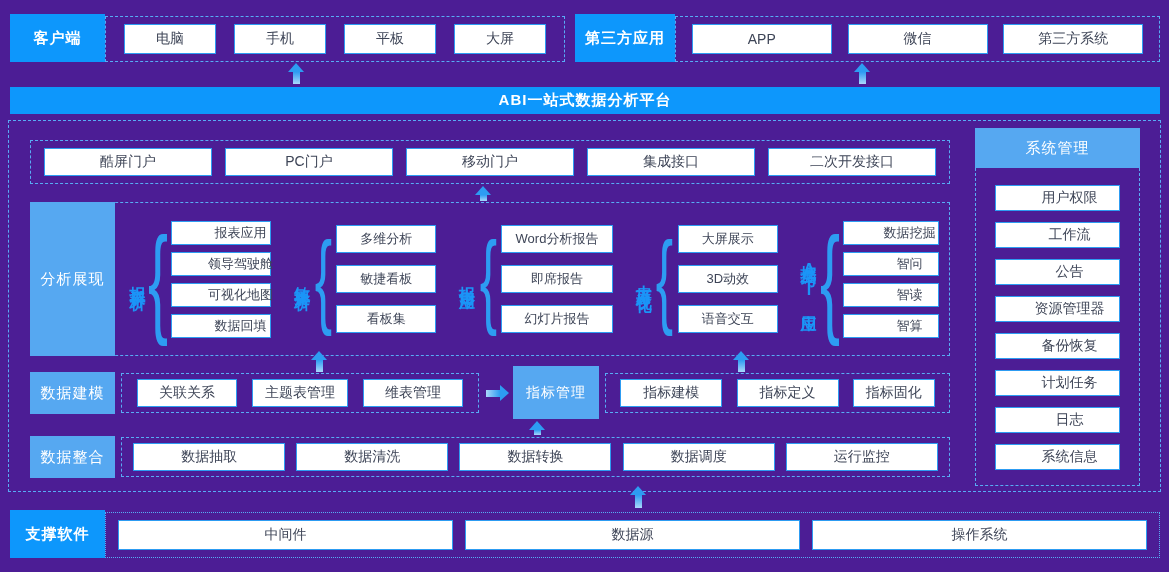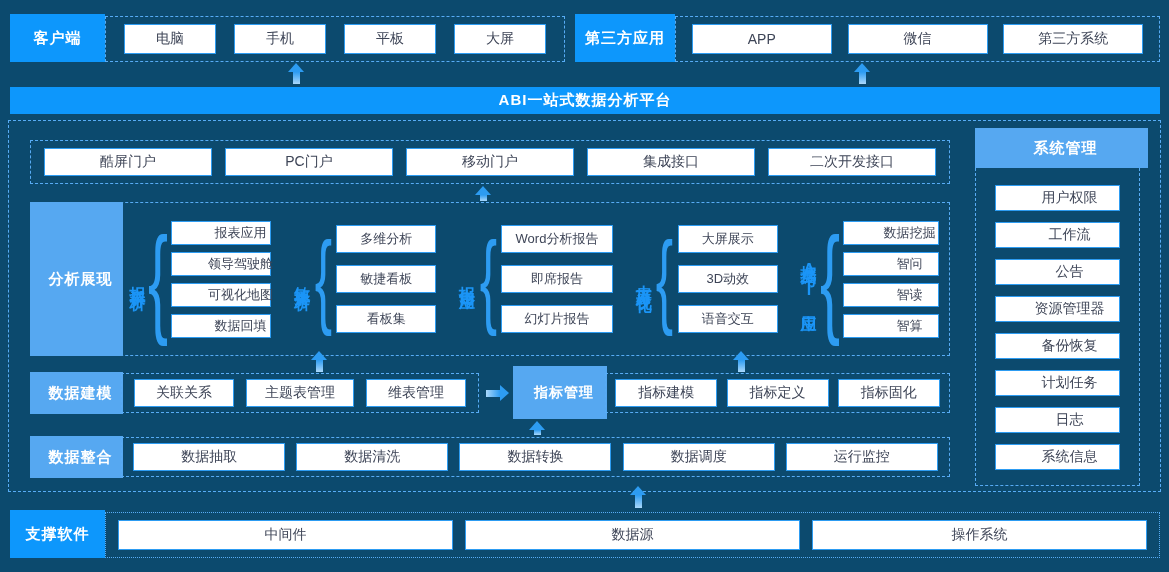--- a/index.html
+++ b/index.html
@@ -1,22 +1,22 @@
 <!DOCTYPE html>
 <html><head>
 <meta charset="utf-8">
 <style>
   html,body{margin:0;padding:0;background:#fff;}
-  #stage{position:relative;width:1169px;height:572px;background:#0c4a6e;overflow:hidden;
+  #stage{position:relative;width:1169px;height:572px;background:#4c1d95;overflow:hidden;
          font-family:"Liberation Sans","DejaVu Sans",sans-serif;}
   
   .blabel{position:absolute;background:#0D97FC;color:#fff;display:flex;align-items:center;
           justify-content:center;font-size:15px;font-weight:bold;letter-spacing:1px;}
   .slabel{position:absolute;background:#56A8F1;color:#fff;display:flex;align-items:center;
-          justify-content:center;font-size:15px;font-weight:bold;letter-spacing:1px;padding-left:8px;}
+          justify-content:center;font-size:15px;font-weight:normal;letter-spacing:1px;}
   
   .dc{position:absolute;border:1px dashed #58ACF5;box-sizing:border-box;}
   .dotted{border-style:dotted;}
   .flexrow{display:flex;align-items:center;justify-content:space-evenly;}
   
   .b{background:#fff;border:1px solid #2D9CF2;box-sizing:border-box;color:#3E4557;
      display:flex;align-items:center;justify-content:center;font-size:14px;white-space:nowrap;}
   
   .arrow-up{position:absolute;width:18px;display:flex;flex-direction:column;align-items:center;}
   .arrow-up .head{width:0;height:0;border-left:8px solid transparent;border-right:8px solid transparent;
@@ -155,32 +155,32 @@
       <i class="stem"></i>
     </div>
   <div class="arrow-up" style="left:732px;top:351px;height:21px">
       <i class="head"></i>
       <i class="stem"></i>
     </div>
 
   <div class="slabel" style="left:30px;top:372px;width:85px;height:42px">数据建模</div>
   <div class="dc flexrow" style="left:121px;top:373px;width:358px;height:40px">
     <div class="b" style="width:100px;height:28px">关联关系</div>
-    <div class="b" style="width:108px;height:28px">主题表管理</div>
+    <div class="b" style="width:96px;height:28px">主题表管理</div>
     <div class="b" style="width:100px;height:28px">维表管理</div>
   </div>
   <div class="arrow-right" style="left:486px;top:384px;width:23px">
       <i class="stem"></i>
       <i class="head"></i>
     </div>
   <div class="slabel" style="left:513px;top:366px;width:86px;height:53px;font-size:14px">指标管理</div>
   <div class="dc flexrow" style="left:605px;top:373px;width:345px;height:40px">
     <div class="b" style="width:102px;height:28px">指标建模</div>
     <div class="b" style="width:102px;height:28px">指标定义</div>
-    <div class="b" style="width:102px;height:28px">指标固化</div>
+    <div class="b" style="width:82px;height:28px">指标固化</div>
   </div>
   <div class="arrow-up" style="left:528px;top:421px;height:14px">
       <i class="head"></i>
       <i class="stem"></i>
     </div>
 
   <div class="slabel" style="left:30px;top:436px;width:85px;height:42px">数据整合</div>
   <div class="dc flexrow" style="left:121px;top:437px;width:829px;height:40px">
     <div class="b" style="width:152px;height:28px">数据抽取</div>
     <div class="b" style="width:152px;height:28px">数据清洗</div>

